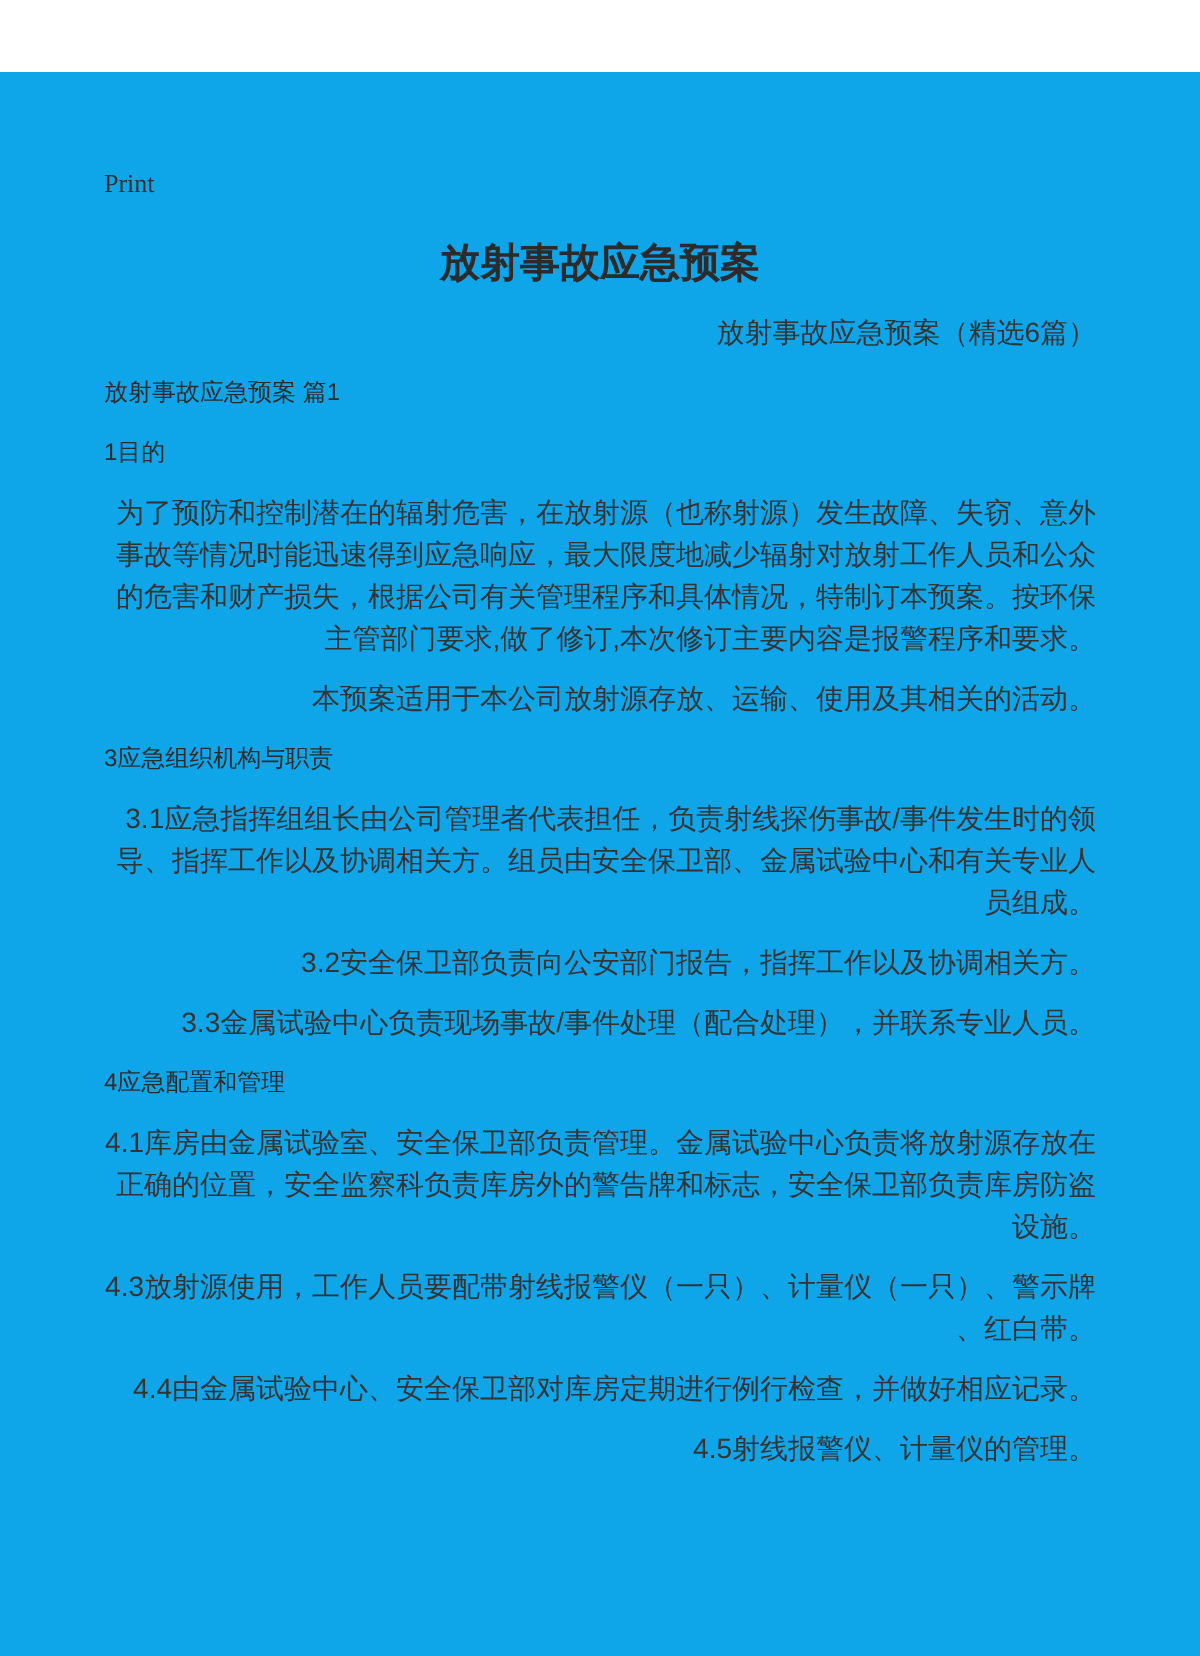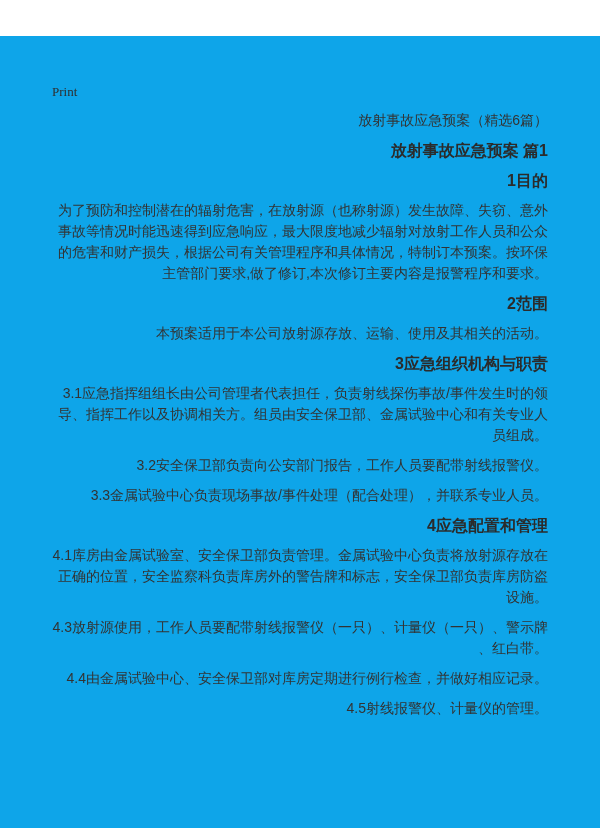--- a/index.html
+++ b/index.html
@@ -44,54 +44,53 @@
     font-size: 14px;
     font-weight: normal;
     line-height: 21px;
     margin: 9px 0;
     color: #333333;
     word-break: break-all;
     line-break: anywhere;
     text-align: right;
   }
   .block-heading {
-    font-size: 16px;
-    font-weight: bold;
+    font-size: 12px;
+    font-weight: normal;
     line-height: 21px;
     margin: 9px 0;
     color: #2b2b2b;
     word-break: break-all;
-    text-align: right;
   }
 </style>
 </head>
 <body>
 
 <div class="page">
 
   <span class="print-label">Print</span>
 
+  <h1 class="doc-title">放射事故应急预案</h1>
 
   <p class="subtitle">放射事故应急预案（精选6篇）</p>
 
   <h2 class="block-heading">放射事故应急预案 篇1</h2>
 
   <h3 class="block-heading">1目的</h3>
 
   <p class="block-para">为了预防和控制潜在的辐射危害，在放射源（也称射源）发生故障、失窃、意外事故等情况时能迅速得到应急响应，最大限度地减少辐射对放射工作人员和公众的危害和财产损失，根据公司有关管理程序和具体情况，特制订本预案。按环保主管部门要求,做了修订,本次修订主要内容是报警程序和要求。</p>
 
-  <h3 class="block-heading">2范围</h3>
 
   <p class="block-para">本预案适用于本公司放射源存放、运输、使用及其相关的活动。</p>
 
   <h3 class="block-heading">3应急组织机构与职责</h3>
 
   <p class="block-para">3.1应急指挥组组长由公司管理者代表担任，负责射线探伤事故/事件发生时的领导、指挥工作以及协调相关方。组员由安全保卫部、金属试验中心和有关专业人员组成。</p>
 
-  <p class="block-para">3.2安全保卫部负责向公安部门报告，工作人员要配带射线报警仪。</p>
+  <p class="block-para">3.2安全保卫部负责向公安部门报告，指挥工作以及协调相关方。</p>
 
   <p class="block-para">3.3金属试验中心负责现场事故/事件处理（配合处理），并联系专业人员。</p>
 
   <h3 class="block-heading">4应急配置和管理</h3>
 
   <p class="block-para">4.1库房由金属试验室、安全保卫部负责管理。金属试验中心负责将放射源存放在正确的位置，安全监察科负责库房外的警告牌和标志，安全保卫部负责库房防盗设施。</p>
 
 
   <p class="block-para">4.3放射源使用，工作人员要配带射线报警仪（一只）、计量仪（一只）、警示牌、红白带。</p>
 

